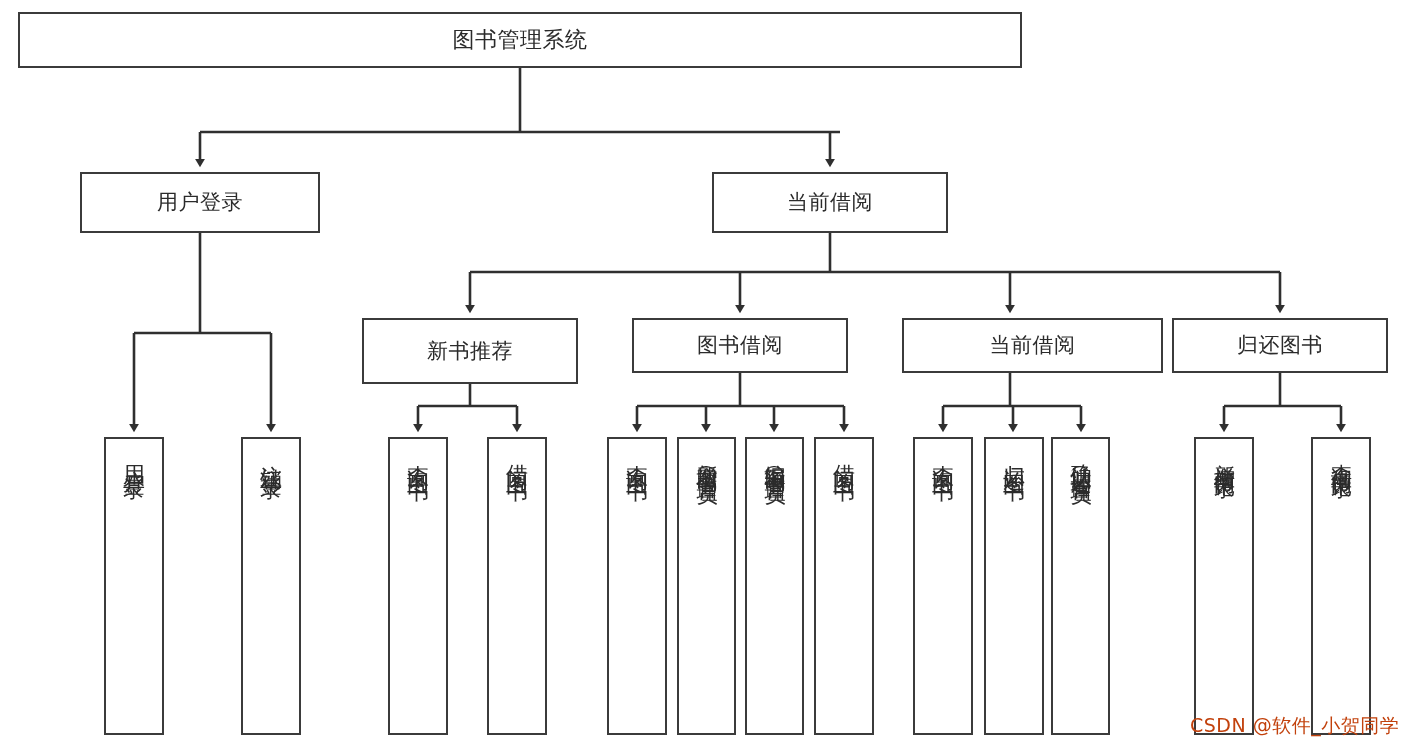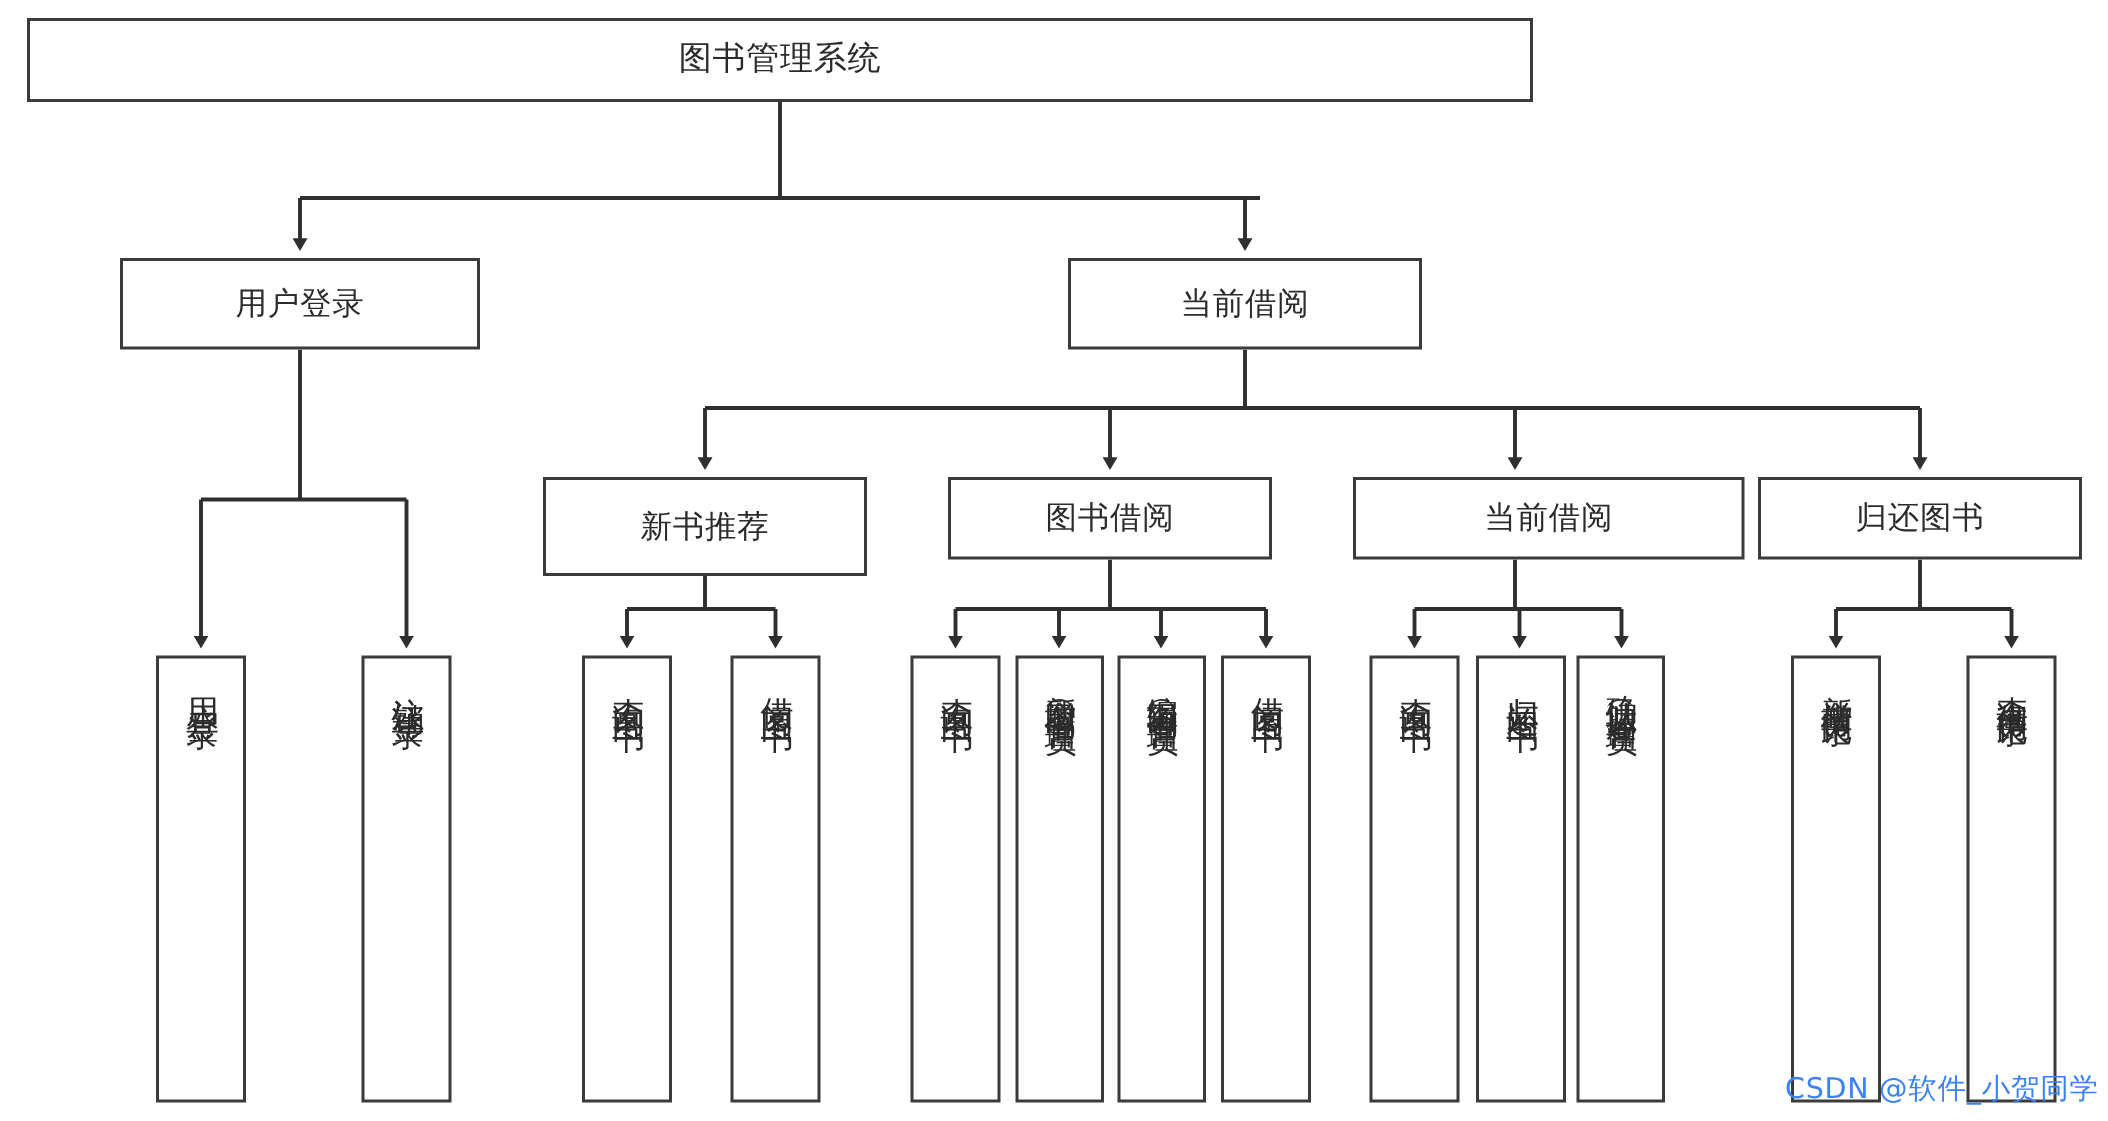--- a/index.html
+++ b/index.html
@@ -64,21 +64,21 @@
     line-height: 1;
     letter-spacing: 5px;
     white-space: nowrap;
   }
   .node.vert.tall .node-label {
     font-size: 21px;
     letter-spacing: 3px;
   }
   .watermark {
     position: absolute;
-    color: #3b82f6;
+    color: #c2410c;
     font-size: 19px;
     white-space: nowrap;
     letter-spacing: 0.5px;
   }
 </style>
 </head>
 <body>
 
 <div id="canvas">
 

